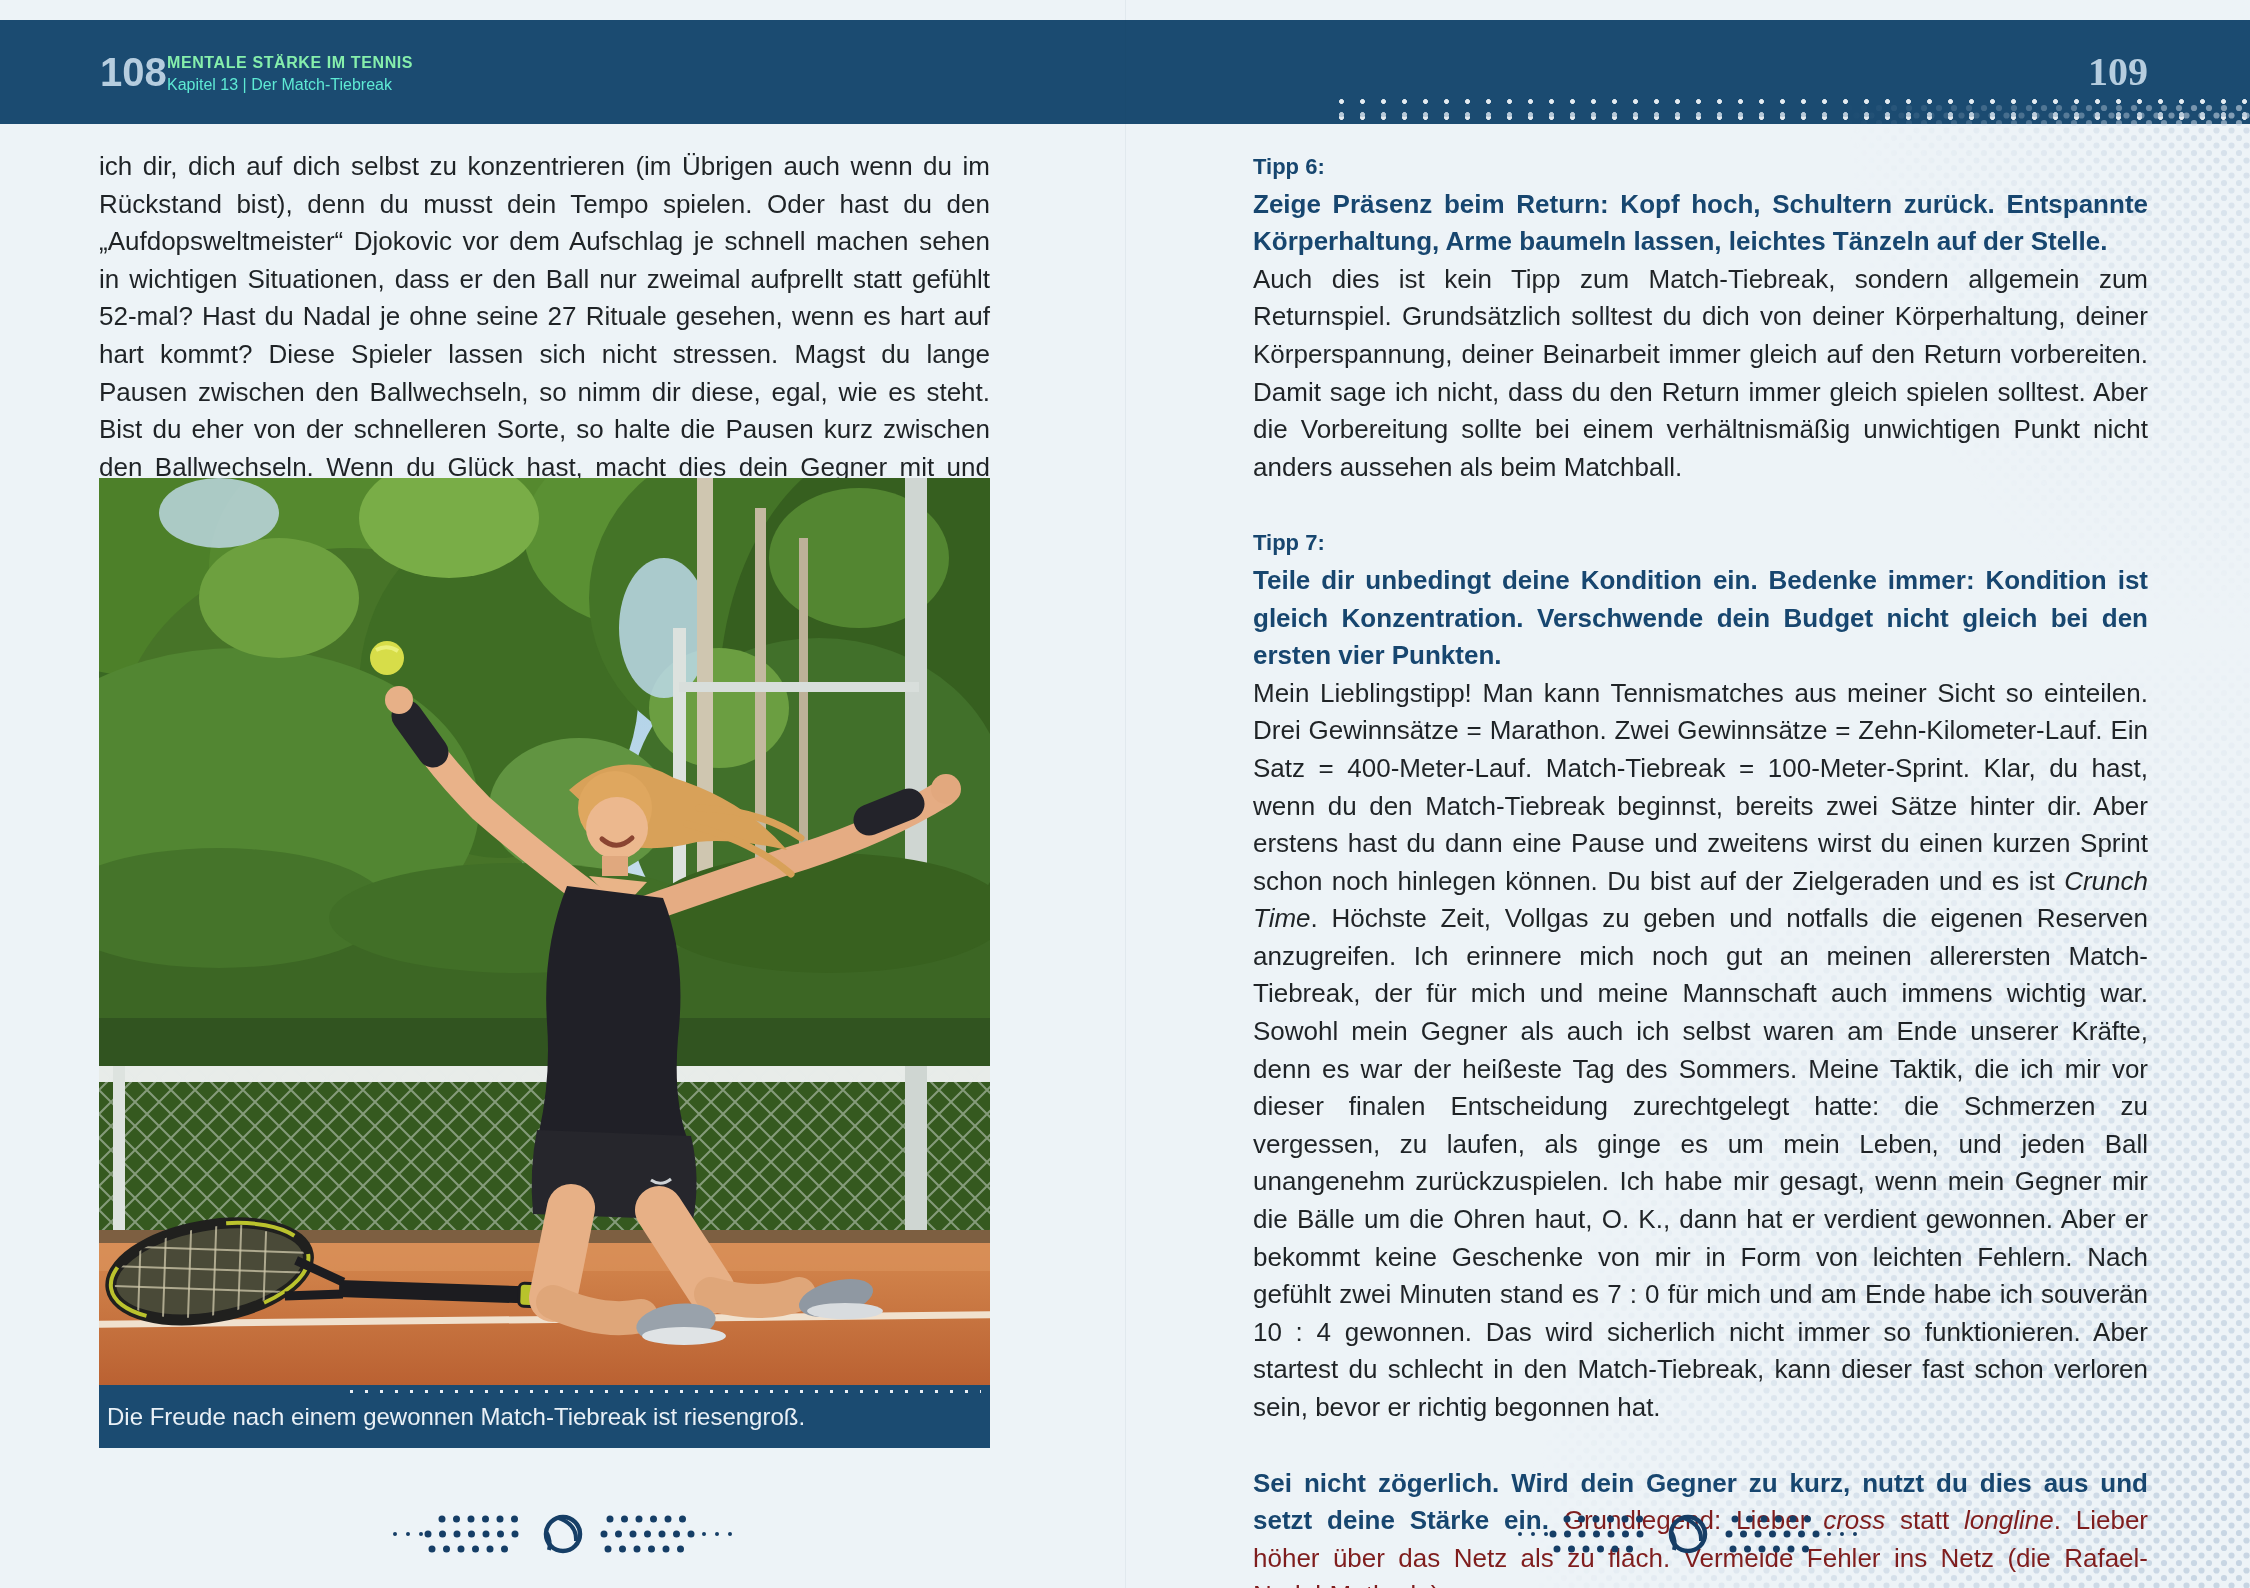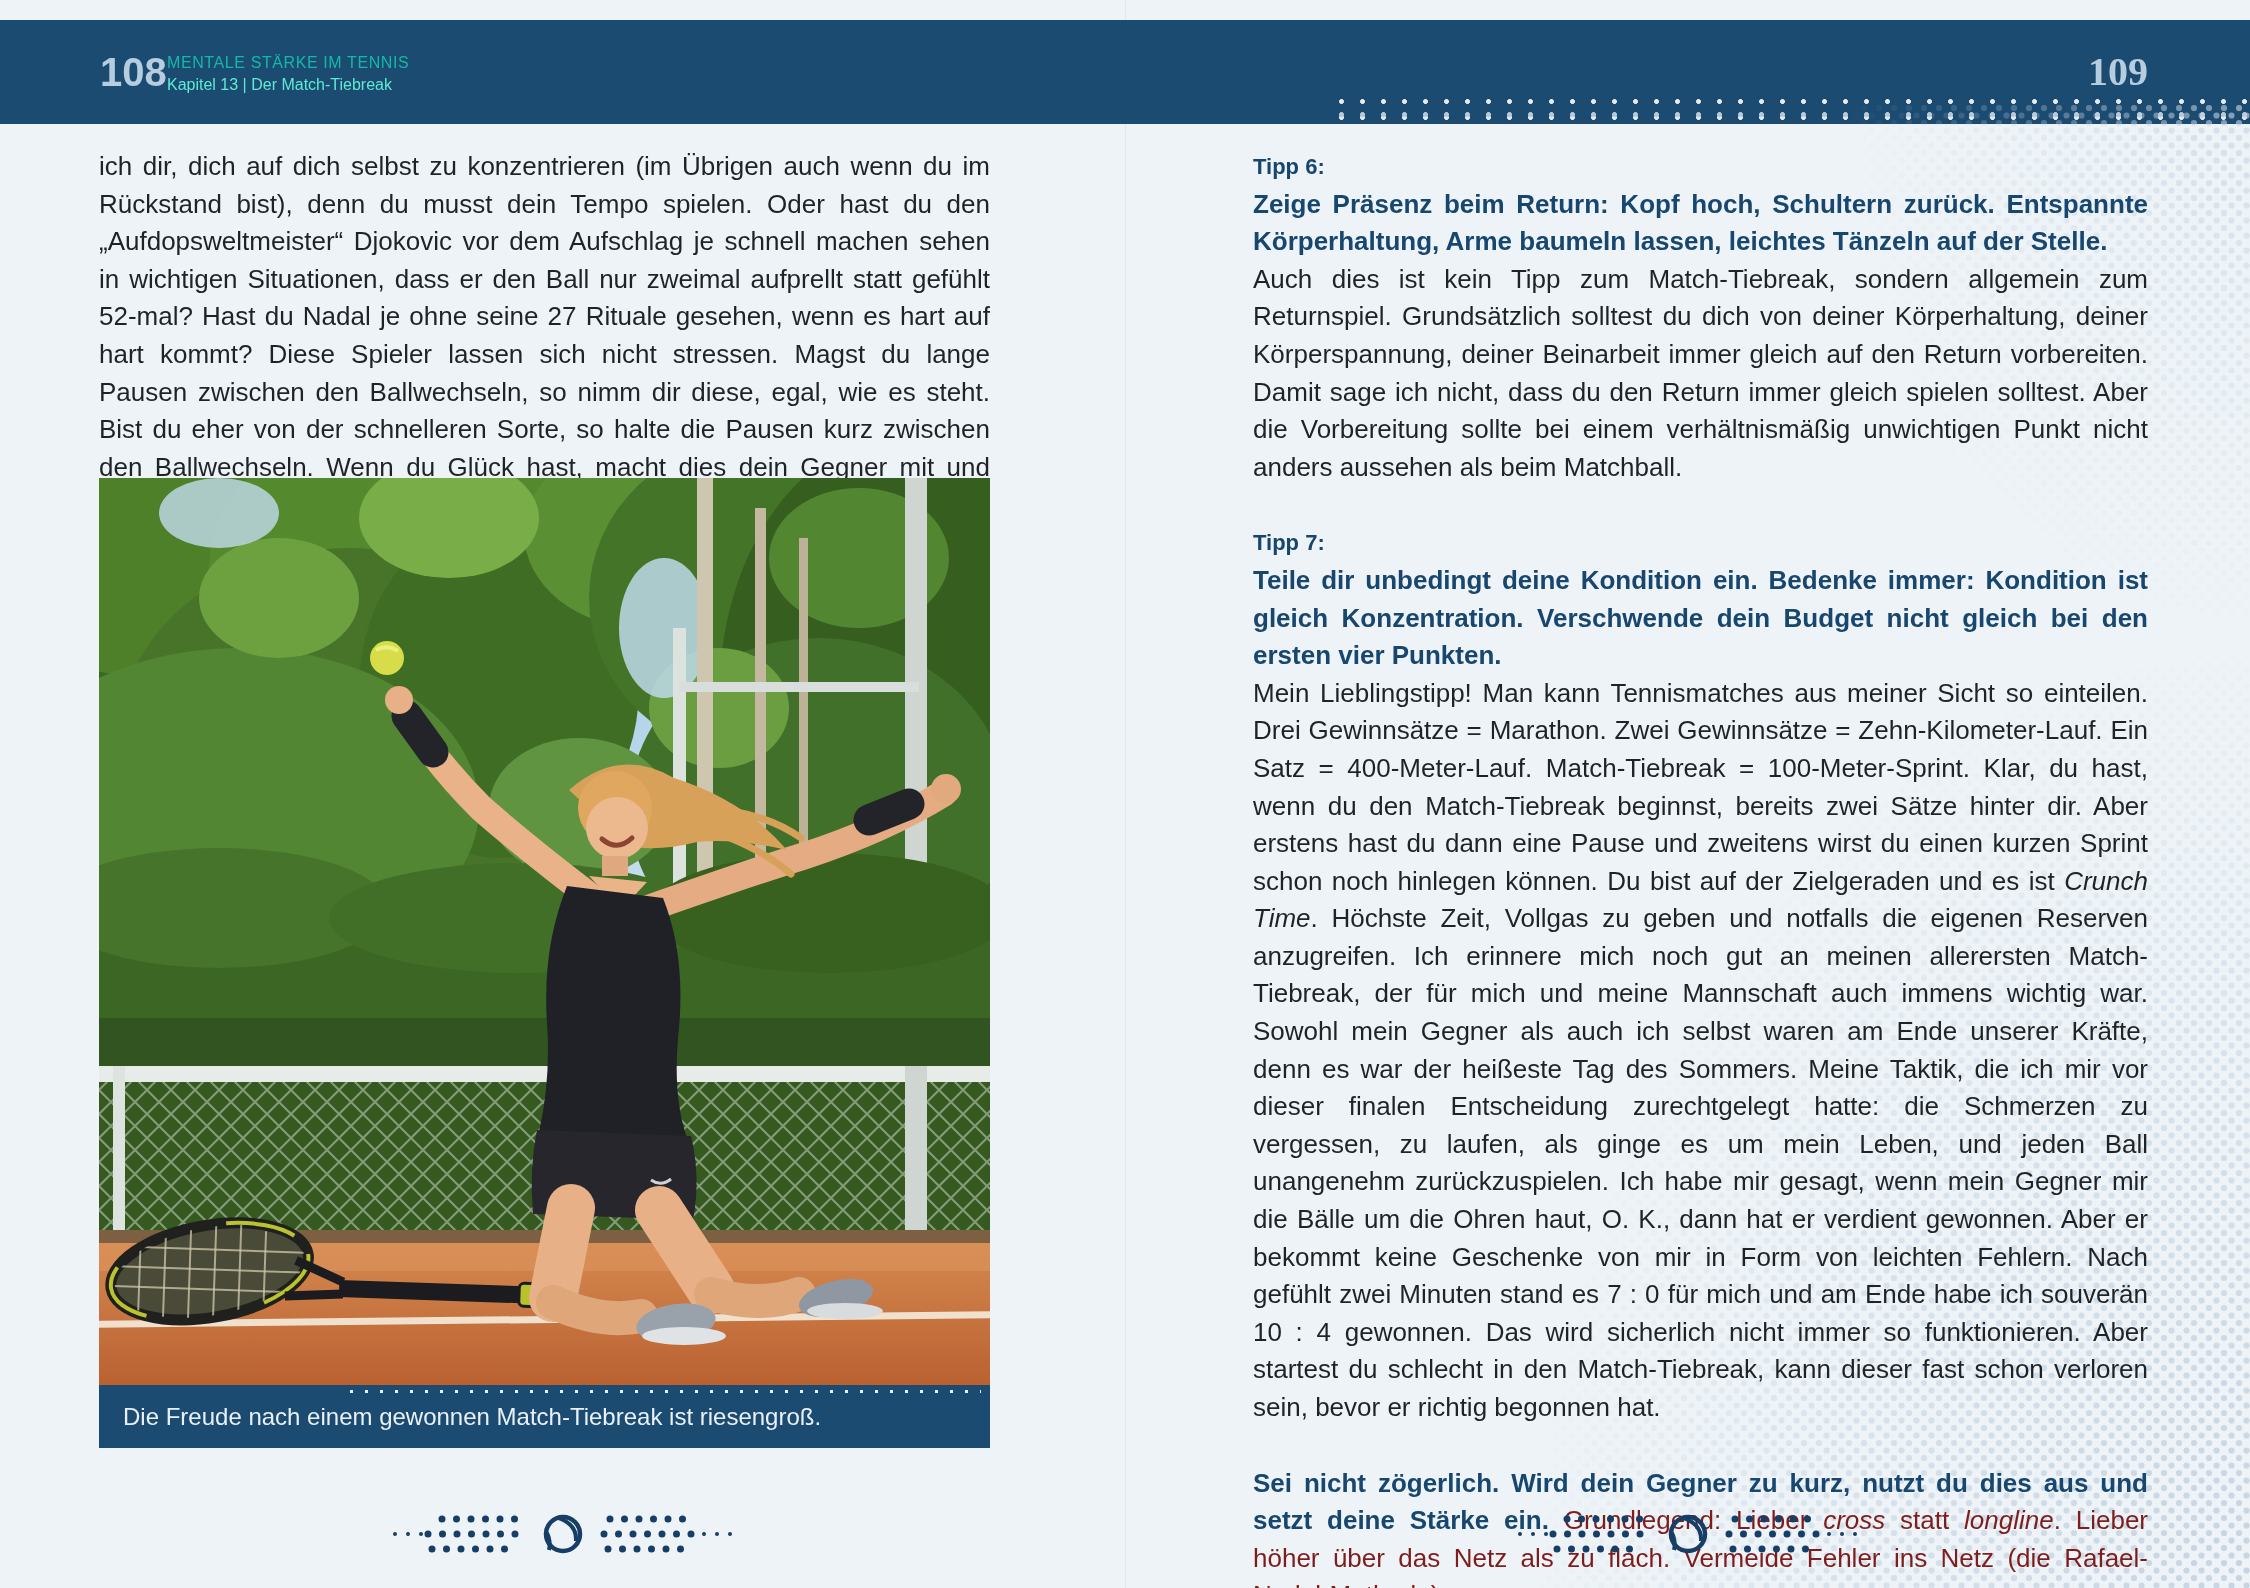--- a/index.html
+++ b/index.html
@@ -4,21 +4,21 @@
 <style>
   html,body{margin:0;padding:0;background:#ffffff;}
   .spread{position:relative;width:2250px;height:1588px;background:#edf3f7;overflow:hidden;
           font-family:"Liberation Sans","DejaVu Sans",sans-serif;}
   
   .header-bar{position:absolute;top:0;left:0;width:2250px;height:104px;background:#1b4b71;margin-top:20px;}
   .hnum{position:absolute;font-weight:bold;font-size:40px;color:#b6cddf;top:32px;line-height:1;}
   .hnum.left{left:100px;}
   .hnum.right{right:102px;font-family:Liberation Serif, serif;}
   .htitles{position:absolute;left:167px;top:33px;}
-  .htitle{font-size:16px;font-weight:normal;letter-spacing:.6px;color:#14b8a6;line-height:1.25;}
+  .htitle{font-size:16px;font-weight:bold;letter-spacing:.6px;color:#86efac;line-height:1.25;}
   .hsub{font-size:16px;font-weight:400;color:#5eead4;line-height:1.45;}
   .dot-row{position:absolute;height:9px;background-repeat:repeat-x;background-size:21px 9px;}
   .dot-row.r1{top:77px;left:1337px;right:0;
     background-image:radial-gradient(circle 4px at 4.5px 4.5px, rgba(238,243,247,.95) 55%, transparent 60%);}
   .dot-row.r2{top:93px;left:1337px;right:0;
     background-image:radial-gradient(circle 4px at 4.5px 4.5px, rgba(238,243,247,.95) 55%, transparent 60%);}
   .dot-row.r3{top:110px;left:1337px;right:0;
     background-image:radial-gradient(circle 4px at 4.5px 4.5px, #b7c9d9 55%, transparent 60%);}
   
   .page{position:absolute;top:104px;bottom:0;width:1125px;}
@@ -32,21 +32,21 @@
   .tips{position:absolute;left:128px;top:44px;width:895px;}
   .tip{margin:0 0 38px 0;}
   .tip-label{font-size:22px;line-height:37.6px;font-weight:bold;color:#17466f;margin:0;}
   .tip-lead{font-weight:bold;color:#17466f;}
   .blue{color:#7f1d1d;}
   em{font-style:italic;}
   
   .photo-figure{position:absolute;left:99px;top:374px;width:891px;margin:0;}
   .photo-figure svg.scene{display:block;width:891px;height:907px;}
   .photo-caption{position:relative;display:block;width:891px;height:63px;background:#1b4b71;
-    box-sizing:border-box;color:#e9f0f6;font-size:24px;line-height:63px;padding-left:24px;}
+    box-sizing:border-box;color:#e9f0f6;font-size:24px;line-height:63px;padding-left:8px;}
   .cap-dots{position:absolute;top:3px;left:28%;right:9px;height:7px;
     background-image:radial-gradient(circle 3px at 3.5px 3.5px, #e6edf3 55%, transparent 60%);
     background-size:15px 7px;background-repeat:repeat-x;}
   
   .footer-deco{position:absolute;bottom:26px;left:50%;transform:translateX(-50%);width:340px;height:56px;}
 </style>
 </head>
 <body>
 
 <div class="spread">

